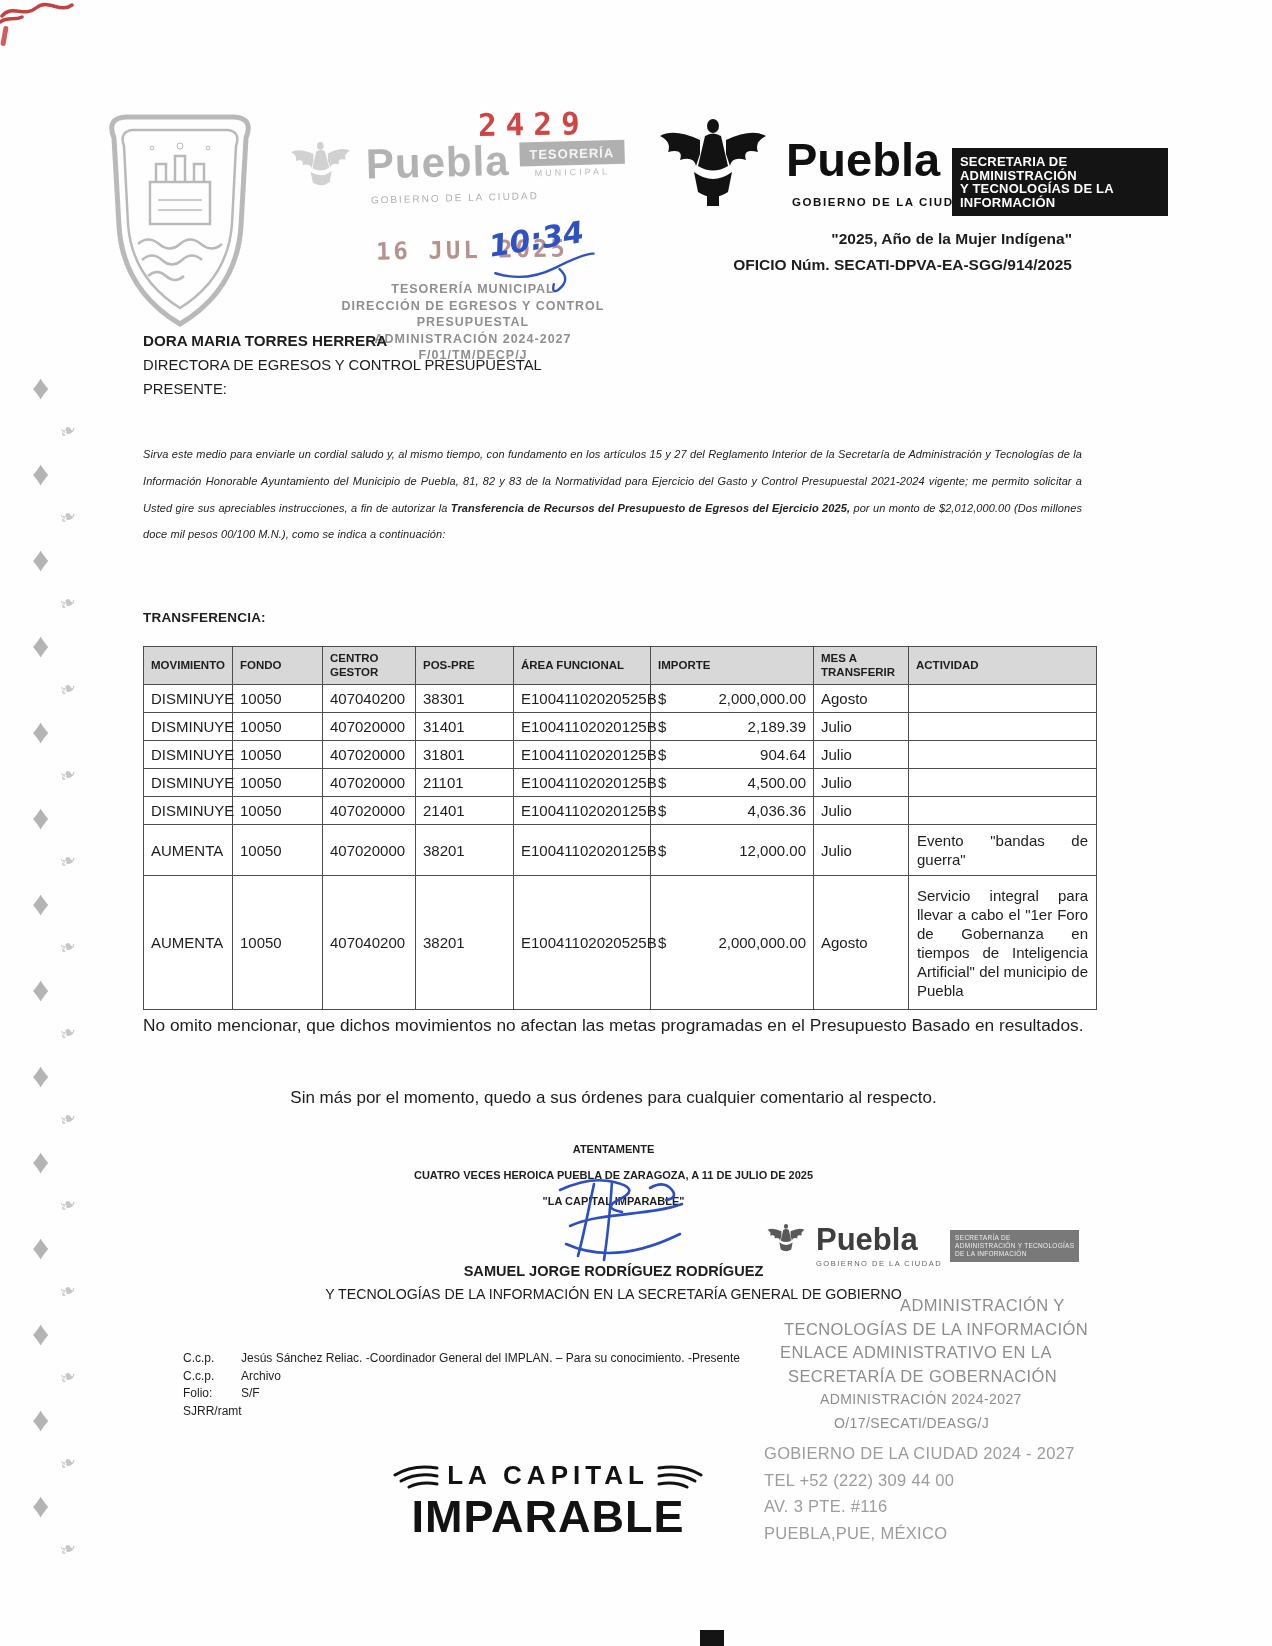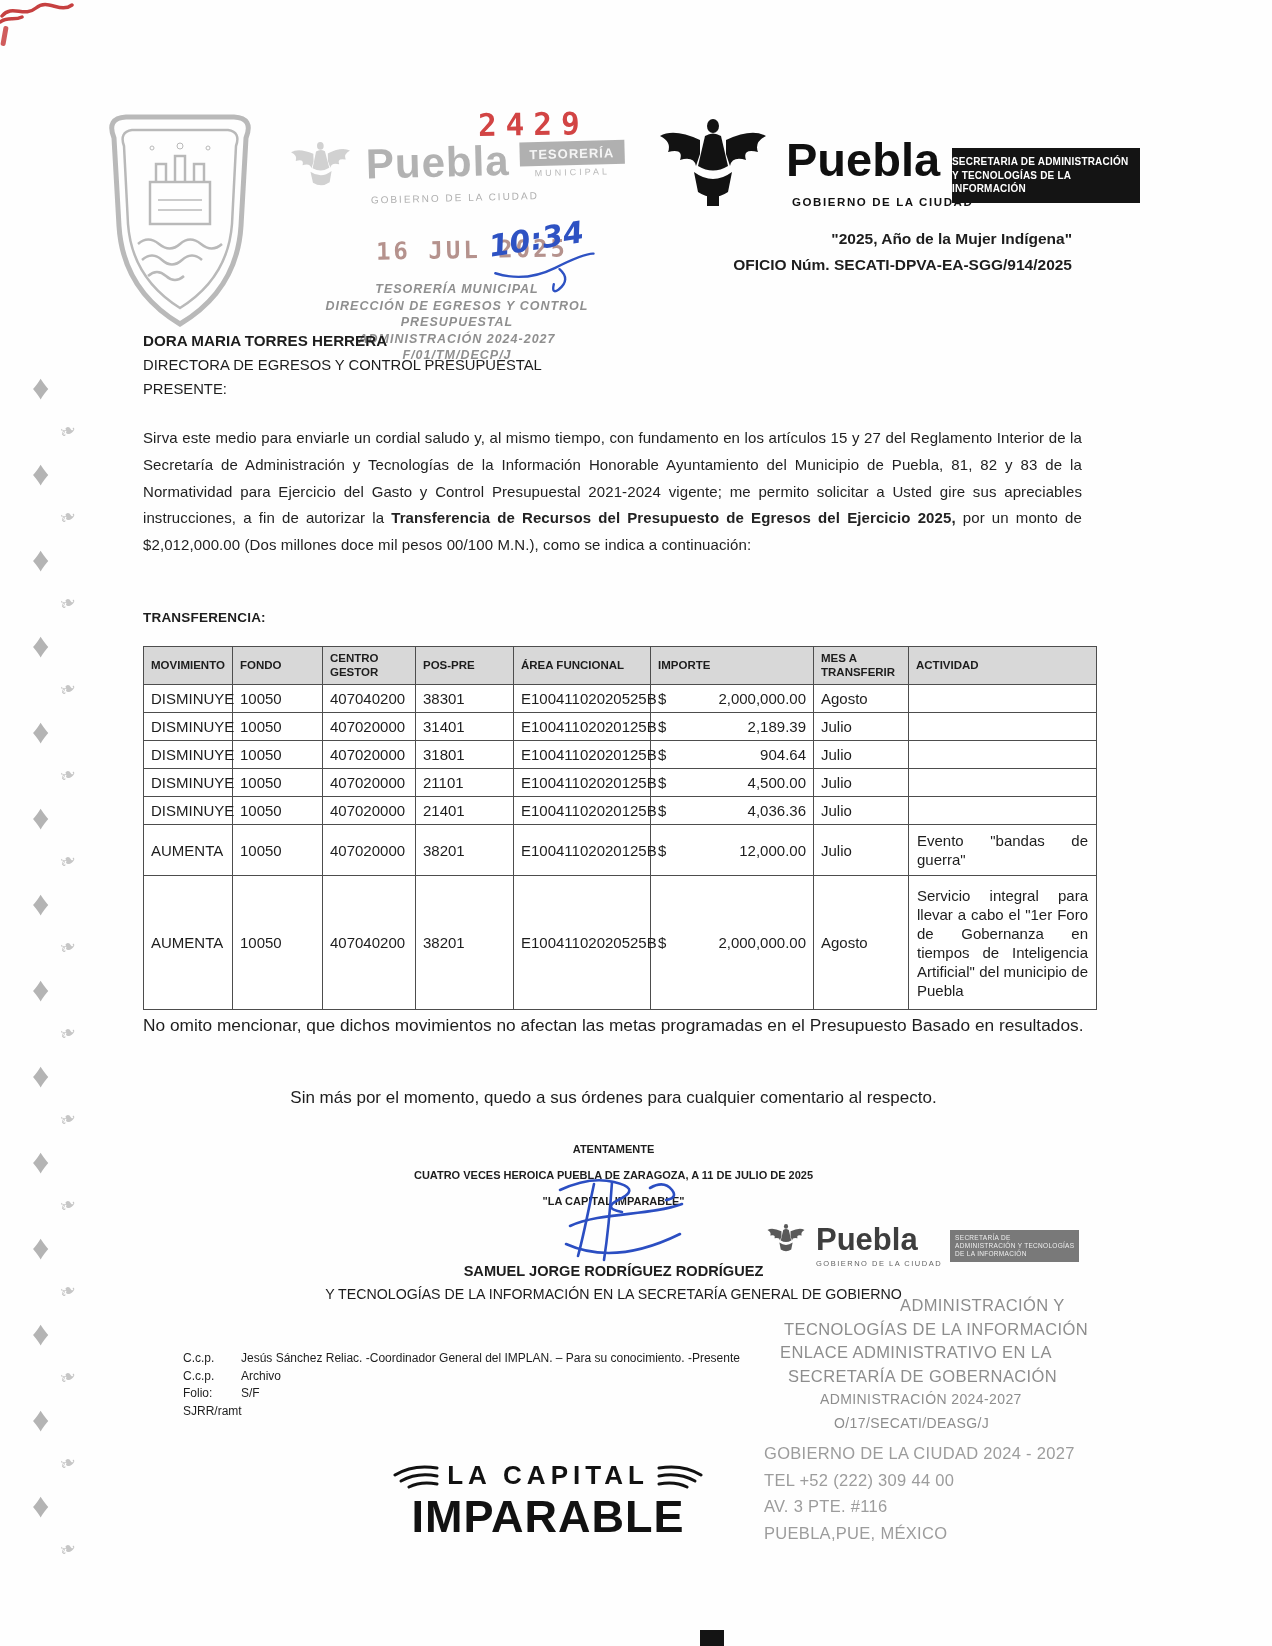--- a/index.html
+++ b/index.html
@@ -30,35 +30,35 @@
   .tes-box { background:#9d9d9d; color:#f4f4f4; font-size:13px; font-weight:bold; padding:5px 10px 4px; letter-spacing:1px; }
   .tes-mun { font-size:9px; color:#a8a8a8; letter-spacing:3px; margin-top:2px; text-align:center; }
   .tes-sub { font-size:10px; color:#9b9b9b; letter-spacing:2px; margin:2px 0 0 84px; }
 
   .folio-red { left:478px; top:106px; font-family:"DejaVu Sans Mono", monospace; font-size:31px; font-weight:bold; color:#d24444; letter-spacing:9px; transform:rotate(-1deg); }
   .date-stamp { left:376px; top:236px; font-family:"DejaVu Sans Mono", monospace; font-size:24px; font-weight:bold; color:#b5928d; letter-spacing:3px; transform:rotate(-1deg); white-space:nowrap; }
 
   .time-ink { left:492px; top:220px; color:#2e52c3; transform:rotate(-9deg); width:110px; }
   .time-ink .t { font-size:30px; font-style:italic; font-weight:bold; font-family:"DejaVu Sans", sans-serif; }
 
-  .reception { left:262px; top:281px; width:390px; text-align:center; color:#8f8f8f; font-size:12.5px; font-weight:bold; letter-spacing:1px; line-height:16.5px;font-style:italic; }
+  .reception { left:278px; top:281px; width:390px; text-align:center; color:#8f8f8f; font-size:12.5px; font-weight:bold; letter-spacing:1px; line-height:16.5px; }
 
   
   .angel-logo { left:650px; top:114px; }
   .hdr-word { left:786px; top:132px; font-size:47px; font-weight:bold; color:#101010; }
   .hdr-gob { left:792px; top:196px; font-size:11.5px; font-weight:bold; letter-spacing:1.6px; color:#111; }
-  .hdr-box { left:952px; top:148px; width:188px; background:#141414; color:#fff; padding:7px 0; font-size:10px; font-weight:bold; line-height:13.5px; letter-spacing:.2px; }
+  .hdr-box { left:952px; top:148px; width:216px; background:#141414; color:#fff; padding:7px 8px; font-size:13px; font-weight:bold; line-height:13.5px; letter-spacing:.2px; }
 
   .year-legend { left:660px; top:230px; width:412px; text-align:right; font-weight:bold; font-size:15.5px; }
   .oficio-num  { left:660px; top:256px; width:412px; text-align:right; font-weight:bold; font-size:15.5px; }
 
   .addressee { left:143px; top:329px; font-size:14.8px; line-height:24px; }
   .addressee .nm { font-weight:bold; font-size:15.2px; }
 
-  .body-p { left:143px; top:425px; width:939px; font-size:15px; line-height:26.8px; text-align:justify; color:#222; letter-spacing:.1px; }
+  .body-p { left:143px; top:441px; width:939px; font-size:11px; line-height:26.8px; text-align:justify; color:#222; letter-spacing:.1px;font-style:italic; }
   .trans-label { left:143px; top:610px; font-size:13.5px; font-weight:bold; letter-spacing:.2px; }
 
   .table-wrap { left:143px; top:646px; }
   table.transfer { border-collapse:collapse; table-layout:fixed; width:953px; background:#fff; }
   .transfer th, .transfer td { border:1px solid #4d4d4d; }
   .transfer th { background:#d8d8d8; font-size:11.5px; line-height:13.5px; text-align:left; padding:5px 7px; vertical-align:middle; height:38px; }
   .transfer td { font-size:15px; padding:3px 7px; vertical-align:middle;margin-top:48px; }
   tr.r-sm { height:28px; }
   tr.r-md { height:48px; }
   tr.r-lg { height:134px; }

